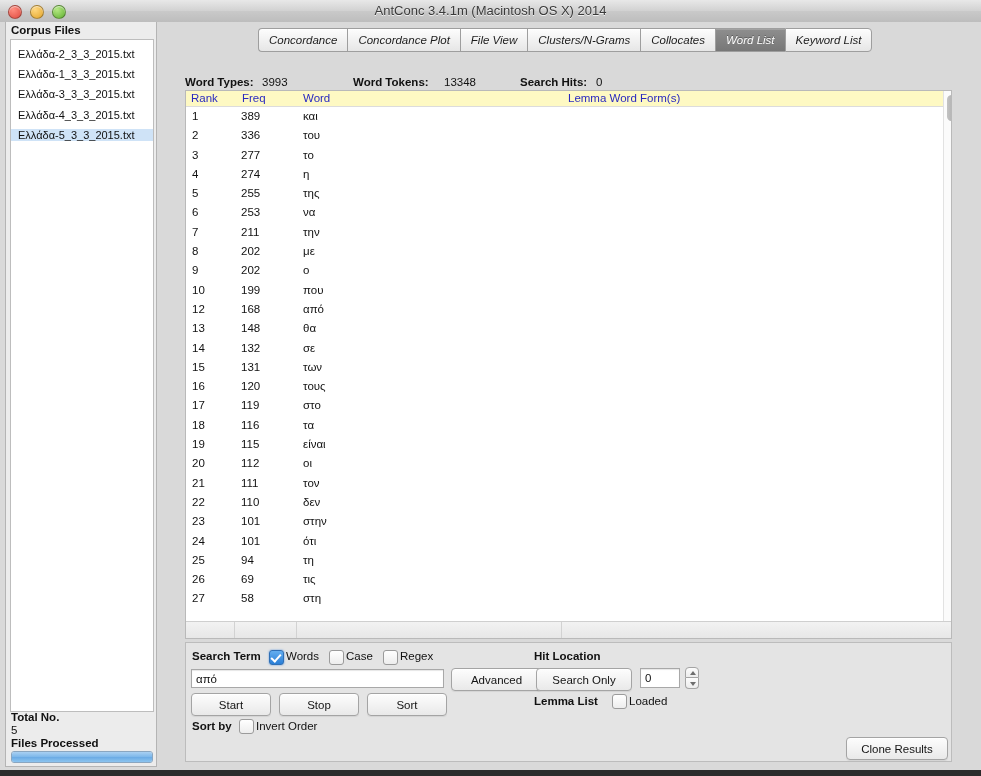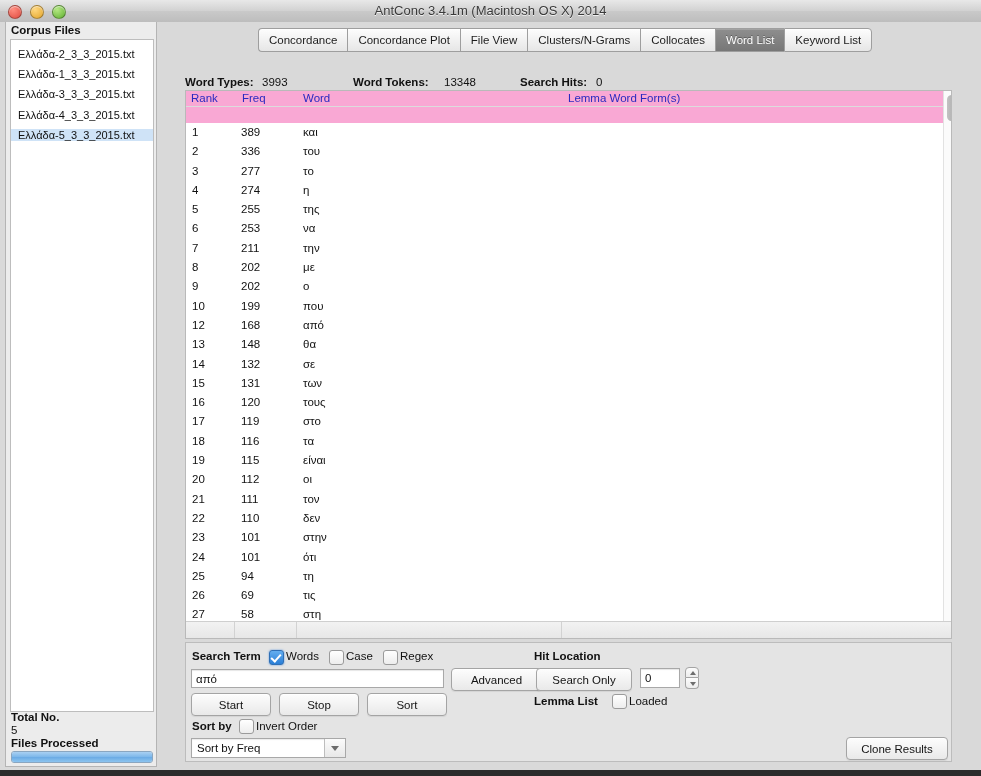--- a/index.html
+++ b/index.html
@@ -59,21 +59,21 @@
     background:linear-gradient(to bottom,#a9d0f2 0%,#7cb7ea 50%,#6aaae4 51%,#8cc4ef 100%);
   }
 
   
   .main{
     position:absolute;left:160px;top:0px;width:816px;height:744px;
     background:#d9d9d9;
   }
 
   
-  .tabbar{position:absolute;left:98px;top:6px;height:16px;display:flex;}
+  .tabbar{position:absolute;left:98px;top:6px;height:16px;display:flex;font-style:italic;}
   .tab{
     height:22px;line-height:22px;padding:0 10px;font-size:11.5px;color:#1c1c1c;
     background:linear-gradient(to bottom,#fdfdfd,#e6e6e6);
     border:1px solid #9e9e9e;border-right:none;
     box-shadow:inset 0 1px 0 rgba(255,255,255,.8);
     white-space:nowrap;
   }
   .tab:first-child{border-radius:4px 0 0 4px;}
   .tab:last-child{border-right:1px solid #9e9e9e;border-radius:0 4px 4px 0;}
   .tab.active{
@@ -90,21 +90,21 @@
   .st-g2{position:absolute;left:168px;}
   .st-g2 .v{position:absolute;left:91px;top:0;font-weight:normal;}
   .st-g3{position:absolute;left:335px;}
   .st-g3 .v{position:absolute;left:76px;top:0;font-weight:normal;}
 
   
   .table-wrap{
     position:absolute;left:25px;top:68px;width:765px;height:547px;
     background:#ffffff;border:1px solid #b9b9b9;overflow:hidden;
   }
-  .thead{position:relative;height:32px;background:#f9a8d4;}
+  .thead{position:relative;height:16px;background:#fef9c3;}
   .th{position:absolute;top:1px;font-size:11.5px;color:#2a2ac0;}
   .th-rank{left:5px;}
   .th-freq{left:56px;}
   .th-word{left:117px;}
   .th-lemma{left:382px;}
   .thead-line{position:absolute;left:0;top:15px;width:100%;height:1px;background:#dcdcdc;}
   .rows{position:relative;top:0;}
   .row{position:relative;height:19.3px;}
   .cell{position:absolute;top:3px;font-size:11.5px;color:#111;}
   .c-rank{left:6px;}
@@ -423,24 +423,20 @@
         <span class="btn" style="left:265px;top:25px;width:89px;height:21px;text-align:right;">Advanced</span>
 
         <span class="btn" style="left:5px;top:50px;width:78px;height:21px;">Start</span>
         <span class="btn" style="left:93px;top:50px;width:78px;height:21px;">Stop</span>
         <span class="btn" style="left:181px;top:50px;width:78px;height:21px;">Sort</span>
 
         <span class="lbl-b" style="left:6px;top:77px;">Sort by</span>
         <span class="cbx" style="left:53px;top:76px;"></span>
         <span class="lbl-n" style="left:70px;top:77px;">Invert Order</span>
 
-        <span class="combo" style="left:5px;top:95px;width:155px;">
-          <span class="txt">Sort by Freq</span>
-          <span class="arrowbox"></span>
-        </span>
 
         <span class="lbl-b" style="left:348px;top:7px;">Hit Location</span>
         <span class="btn" style="left:350px;top:25px;width:94px;height:21px;">Search Only</span>
         <span class="tfield" style="left:454px;top:25px;width:40px;height:20px;">0</span>
         <span class="stepper" style="left:499px;top:24px;">
           <div class="up"></div>
           <div class="dn"></div>
         </span>
 
         <span class="lbl-b" style="left:348px;top:52px;">Lemma List</span>

